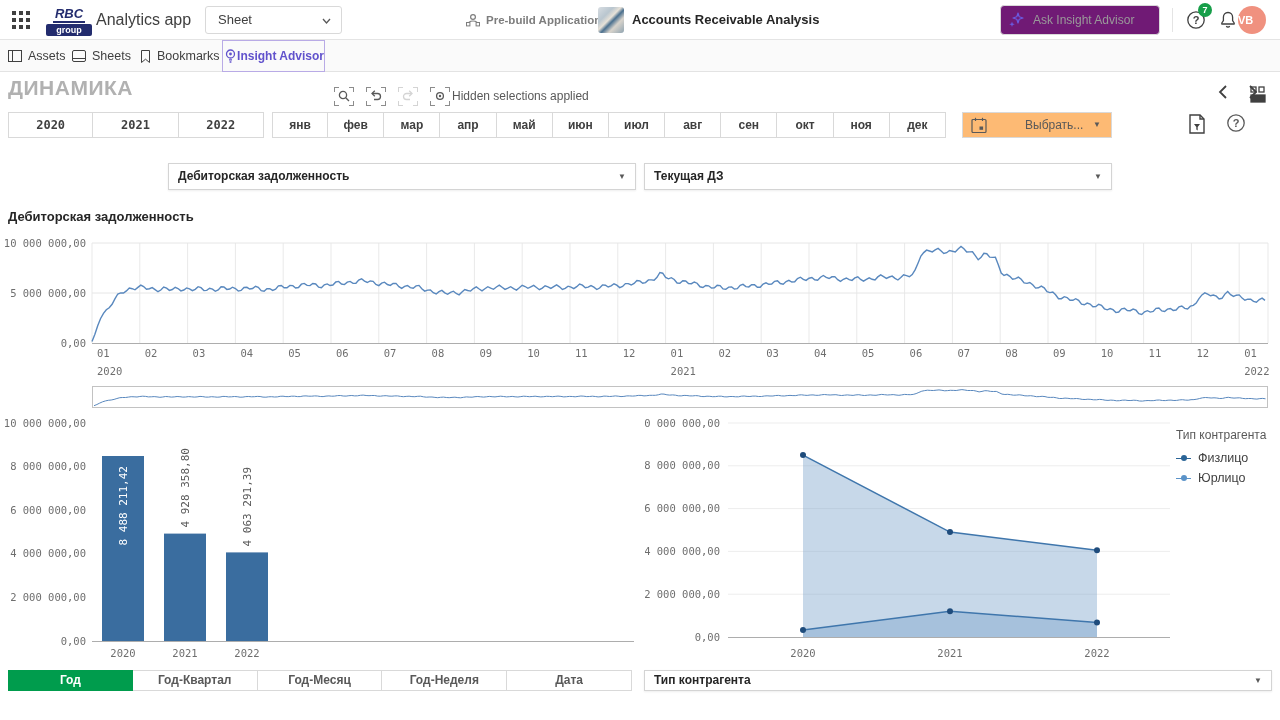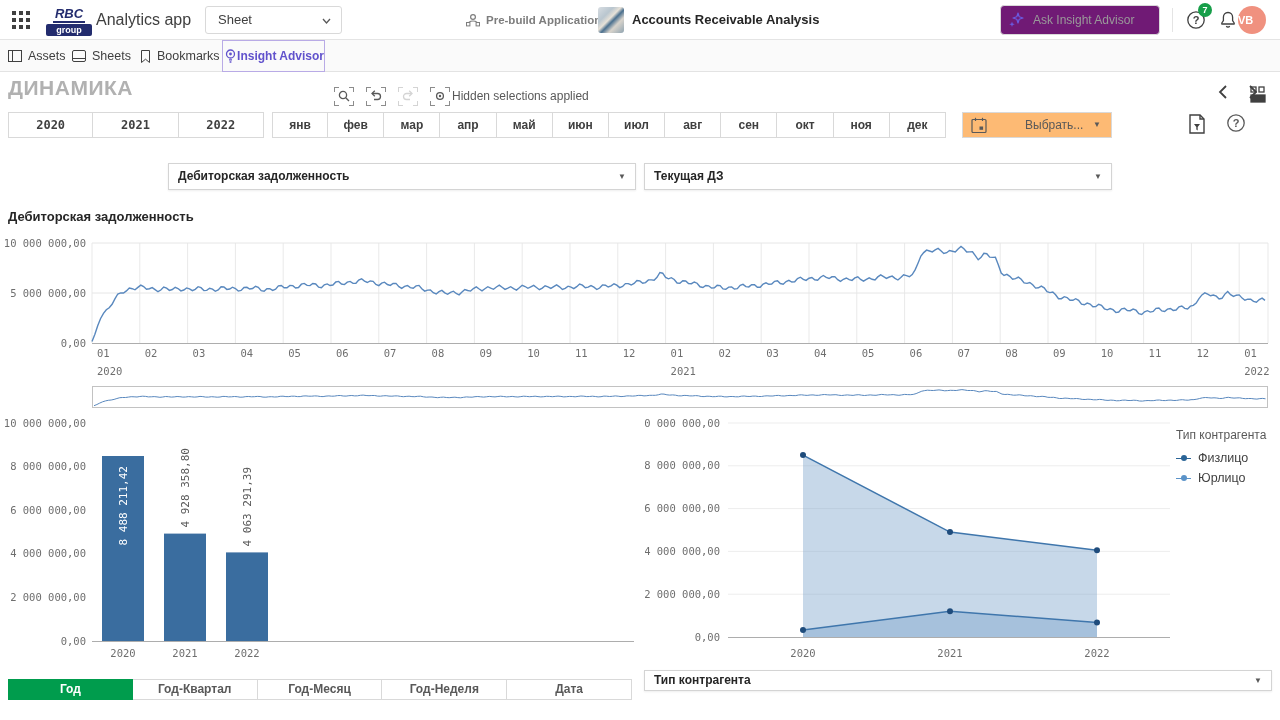--- a/index.html
+++ b/index.html
@@ -95,21 +95,21 @@
   .lg-item .mk .dt { position:absolute; left:4.5px; top:0.5px; width:6px; height:6px; border-radius:50%; }
   .lg-item .tx { font-size:12.5px; color:#404040; }
 
   svg text.tick { font-family:"DejaVu Sans Mono", monospace; font-size:10.5px; fill:#6e6e6e; }
   svg text.blab { font-family:"DejaVu Sans Mono", monospace; font-size:11px; }
   line.vg { stroke:#e9e9e9; stroke-width:1; }
   line.hg { stroke:#e6e6e6; stroke-width:1; }
   line.ax { stroke:#adadad; stroke-width:1; }
 
   
-  #time-group { top:670px; left:8px; height:38px;align-items:center; }
+  #time-group { top:670px; left:8px; height:38px; }
   #time-group .fbtn { font-size:12px; font-weight:bold; color:#595959; line-height:19px; height:21px; }
   #time-group .fbtn.sel { background:#009c4d; border-color:#009c4d; color:#fff; }
 </style>
 </head>
 <body>
 
 <div id="app">
 
   <div id="topbar" class="abs">
     <svg id="launcher" class="abs" viewBox="0 0 18 18">

